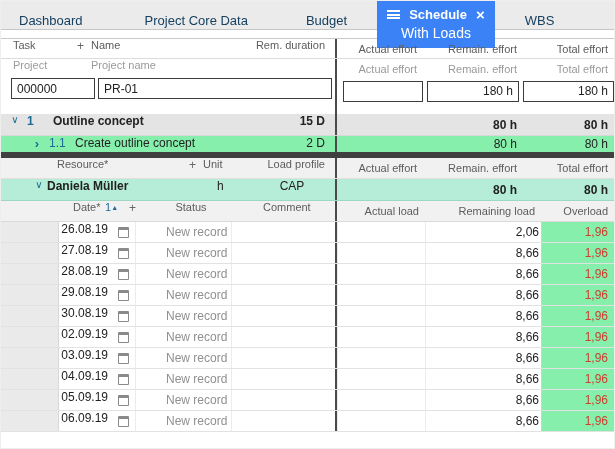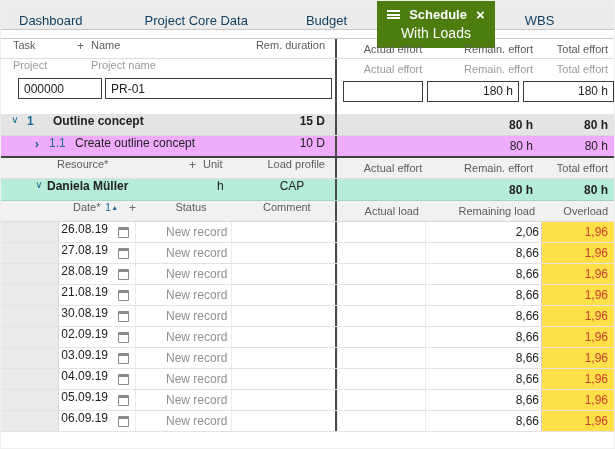--- a/index.html
+++ b/index.html
@@ -10,66 +10,66 @@
     background: #fff; border: 1px solid #eee;
   }
   
   .tabbar { height: 29px; background: #ebebeb; border-bottom: 1px solid #c6c6c6; display: flex; align-items: flex-start; }
   .tab { color: #16405f; font-size: 13px; padding-top: 12px; cursor: pointer; white-space: nowrap; }
   .tab-dashboard { margin-left: 18px; }
   .tab-pcd { margin-left: 62px; }
   .tab-budget { margin-left: 58px; }
   .tab-wbs { margin-left: 30px; }
   .tab.active {
-    margin-left: 30px; background: #4d7c0f; color: #fff; height: 47px;
+    margin-left: 30px; background: #3b82f6; color: #fff; height: 47px;
     padding: 6px 10px 0 10px; display: flex; flex-direction: column;
   }
   .active-main { display: flex; align-items: center; gap: 9px; font-weight: bold; font-size: 13px; }
   .burger { width: 13px; height: 9px; border-top: 2px solid #fff; border-bottom: 2px solid #fff; position: relative; display: inline-block; }
   .burger::after { content: ""; position: absolute; left: 0; right: 0; top: 1.5px; height: 2px; background: #fff; }
   .close-x::before { content: "×"; }
   .close-x { font-size: 15px; font-weight: bold; line-height: 10px; cursor: pointer; }
   .active-sub { font-size: 14px; font-weight: normal; text-align: center; margin-top: 3px; }
   .gap1 { height: 8px; background: #fff; }
   
   .row { display: flex; align-items: stretch; width: 615px; }
   .lp { width: 336px; border-right: 2px solid #4a4a4a; display: flex; align-items: flex-start; }
   .rp { flex: 1; display: flex; align-items: center; }
   .bold { font-weight: bold; }
   .hl { color: #5c5c5c; font-size: 11px; }
   .hl2 { color: #9a9a9a; font-size: 11px; }
   .blue { color: #1d6a96; }
   
-  .c-act { width: 86px; text-align: center; padding-right: 6px; margin-left: 16px; }
+  .c-act { width: 86px; text-align: right; padding-right: 6px; }
   .c-rem { width: 100px; text-align: right; padding-right: 6px; }
   .c-tot { flex: 1; text-align: right; padding-right: 8px; }
   
   .thead1 { height: 21px; border-top: 1px solid #c9c9c9; border-bottom: 1px solid #dcdcdc; }
   .h-task { width: 76px; padding-left: 12px; }
   .h-plus { width: 14px; }
   .h-name { flex: 1; }
   .h-dur { width: 92px; text-align: right; padding-right: 10px; }
   .thead2 { height: 19px; }
   .h-proj { width: 90px; padding-left: 12px; }
   .h-pname { flex: 1; }
   .plus::before { content: "+"; }
   .plus { color: #666; cursor: pointer; font-size: 12px; }
   
   .inrow { height: 26px; }
   .ibox { border: 1px solid #3c3c3c; background: #fff; height: 21px; display: flex; align-items: center; padding: 0 5px; }
-  .in-id { width: 84px; margin-left: 17px; }
+  .in-id { width: 84px; margin-left: 10px; }
   .in-name { flex: 1; margin: 0 3px 0 3px; }
   .in-act { width: 80px; margin-left: 6px; }
   .in-rem { width: 92px; margin-left: 4px; justify-content: flex-end; }
   .in-tot { flex: 1; margin: 0 2px 0 4px; justify-content: flex-end; }
   .gap2 { height: 10px; }
   
   .trow { height: 22px; }
   .trow.lvl1 { background: #e4e4e4; border-bottom: 1px solid #d8d8d8; }
-  .trow.lvl2 { background: #f0abfc; border-bottom: 2px solid #404040; }
+  .trow.lvl2 { background: #86efac; border-bottom: 6px solid #404040; }
   .t-ind1 { width: 6px; }
   .t-ind2 { width: 28px; }
   .chev { width: 16px; color: #1d6a96; font-size: 10px; cursor: pointer; text-align: center; }
   .chev.down::before { content: "∨"; }
   .chev.right::before { content: "›"; font-size: 13px; font-weight: bold; }
   .t-num { width: 30px; padding-left: 4px; }
   .t-name { flex: 1; }
   
   .rhead { height: 21px; background: #f1f1f1; border-bottom: 1px solid #e0e0e0; }
   .rh-ind { width: 46px; }
@@ -96,21 +96,21 @@
   .lh-over { flex: 1; text-align: right; padding-right: 8px; }
   .lrow { height: 21px; border-bottom: 1px solid #e2e2e2; background: #fff; }
   .ld-fill { width: 58px; height: 100%; background: #eaeaea; border-right: 1px solid #d8d8d8; }
   .ld-date { width: 52px; text-align: right; padding-right: 3px; }
   .ld-calcell { width: 24px; display: flex; align-items: center; justify-content: center; height: 100%; }
   .cal { width: 11px; height: 11px; border: 1px solid #8a8a8a; border-top: 3px solid #8a8a8a; border-radius: 1px; background: #fff; display: inline-block; }
   .ld-status { width: 96px; padding-left: 30px; color: #909090; height: 100%; display: flex; align-items: center; border-left: 1px solid #ececec; }
   .ld-comment { flex: 1; height: 100%; border-left: 1px solid #ececec; }
   .ld-act { width: 88px; height: 100%; border-left: 1px solid #ececec; }
   .ld-rem { width: 116px; text-align: right; padding-right: 2px; height: 100%; display: flex; align-items: center; justify-content: flex-end; border-left: 1px solid #ececec; }
-  .ld-over { flex: 1; height: 100%; background: #fde047; color: #c9412f; display: flex; align-items: center; justify-content: flex-end; padding-right: 8px; border-left: 1px solid #d0d0d0; }
+  .ld-over { flex: 1; height: 100%; background: #86efac; color: #c9412f; display: flex; align-items: center; justify-content: flex-end; padding-right: 8px; border-left: 1px solid #d0d0d0; }
 </style>
 </head>
 <body>
 
 <div class="app">
 
   <div class="tabbar">
     <div class="tab tab-dashboard">Dashboard</div>
     <div class="tab tab-pcd">Project Core Data</div>
     <div class="tab tab-budget">Budget</div>
@@ -184,21 +184,21 @@
       <div class="c-tot bold">80 h</div>
     </div>
   </div>
 
   <div class="row trow lvl2">
     <div class="lp">
       <div class="t-ind2"></div>
       <div class="chev right"></div>
       <div class="t-num blue">1.1</div>
       <div class="t-name">Create outline concept</div>
-      <div class="h-dur">10 D</div>
+      <div class="h-dur">2 D</div>
     </div>
     <div class="rp">
       <div class="c-act"></div>
       <div class="c-rem">80 h</div>
       <div class="c-tot">80 h</div>
     </div>
   </div>
 
   <div class="row rhead">
     <div class="lp">
@@ -290,21 +290,21 @@
       </div>
     <div class="rp">
         <div class="ld-act"></div>
         <div class="ld-rem">8,66</div>
         <div class="ld-over">1,96</div>
       </div>
   </div>
   <div class="row lrow">
     <div class="lp">
         <div class="ld-fill"></div>
-        <div class="ld-date">21.08.19</div>
+        <div class="ld-date">29.08.19</div>
         <div class="ld-calcell">
           <span class="cal"></span>
         </div>
         <div class="ld-status">New record</div>
         <div class="ld-comment"></div>
       </div>
     <div class="rp">
         <div class="ld-act"></div>
         <div class="ld-rem">8,66</div>
         <div class="ld-over">1,96</div>

